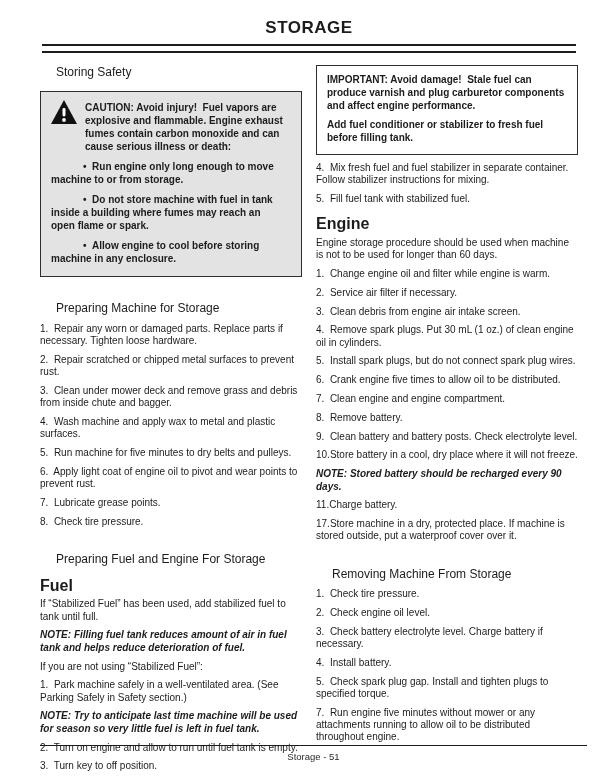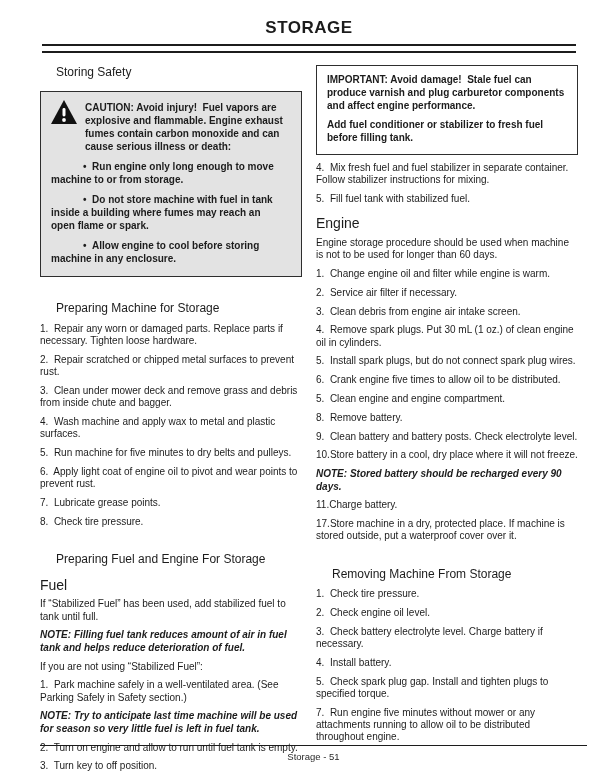--- a/index.html
+++ b/index.html
@@ -35,22 +35,22 @@
   }
   .col{ flex:1 1 0; min-width:0; }
   h2{
     font-size:12px;
     font-weight:normal;
     margin:24px 0 0 16px;
     line-height:15px;
   }
   h2.first{ margin-top:0; }
   h3{
-    font-size:14px;
-    font-weight:normal;
+    font-size:16px;
+    font-weight:bold;
     margin:12px 0 0 0;
     line-height:13px;
   }
   p{
     font-size:10px;
     line-height:12.3px;
     margin:6.5px 0 0 0;
     white-space:pre-wrap;
   }
   p.note{
@@ -170,21 +170,21 @@
       <p>5.  Fill fuel tank with stabilized fuel.</p>
 
       <h3>Engine</h3>
       <p>Engine storage procedure should be used when machine is not to be used for longer than 60 days.</p>
       <p>1.  Change engine oil and filter while engine is warm.</p>
       <p>2.  Service air filter if necessary.</p>
       <p>3.  Clean debris from engine air intake screen.</p>
       <p>4.  Remove spark plugs. Put 30 mL (1 oz.) of clean engine oil in cylinders.</p>
       <p>5.  Install spark plugs, but do not connect spark plug wires.</p>
       <p>6.  Crank engine five times to allow oil to be distributed.</p>
-      <p>5.  Clean engine and engine compartment.</p>
+      <p>7.  Clean engine and engine compartment.</p>
       <p>8.  Remove battery.</p>
       <p>9.  Clean battery and battery posts. Check electrolyte level.</p>
       <p>10.Store battery in a cool, dry place where it will not freeze.</p>
       <p class="note">NOTE: Stored battery should be recharged every 90 days.</p>
       <p>11.Charge battery.</p>
       <p>17.Store machine in a dry, protected place. If machine is stored outside, put a waterproof cover over it.</p>
 
       <h2>Removing Machine From Storage</h2>
       <p>1.  Check tire pressure.</p>
       <p>2.  Check engine oil level.</p>

